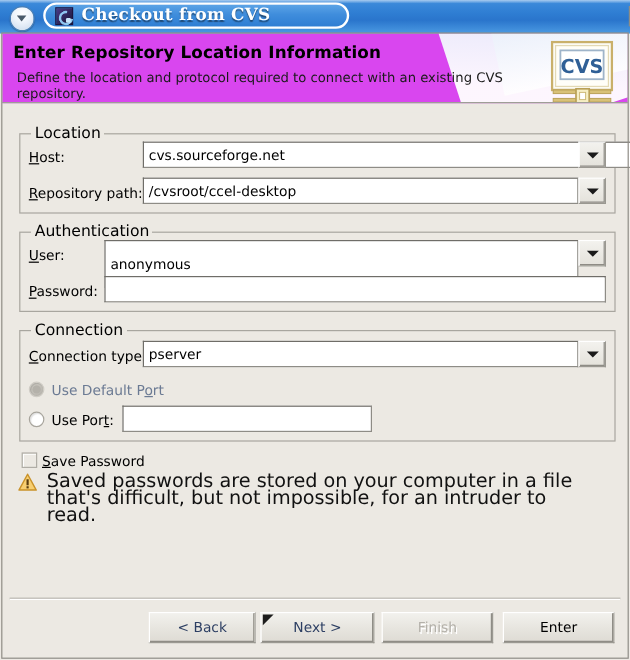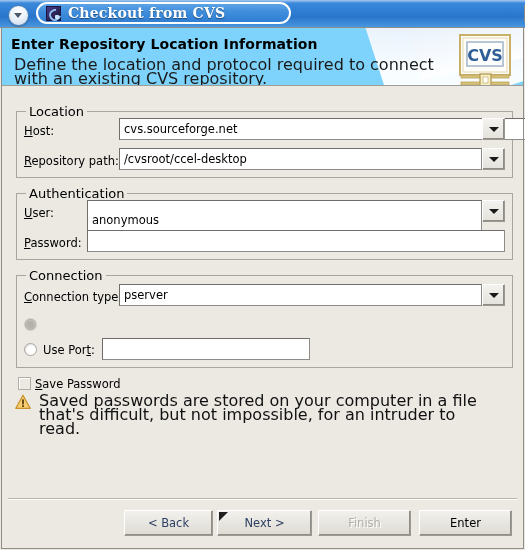--- a/index.html
+++ b/index.html
@@ -141,21 +141,21 @@
     width: 18px; height: 4px;
     background: #c9c7c1;
   }
 
   
   .header {
     position: absolute;
     left: 2px; top: 28px;
     width: 521px;
     height: 58px;
-    background: #7dd3fc;
+    background: #d946ef;
     border-bottom: 1px solid #9e9e97;
     box-sizing: border-box;
     overflow: hidden;
   }
   .header-swoosh {
     position: absolute;
     right: -40px; top: -52px;
     width: 190px; height: 120px;
     background: linear-gradient(200deg, #dfeaf8 0%, #eef4fc 45%, #ffffff 72%);
     transform: rotate(-18deg);
@@ -174,21 +174,21 @@
     left: 9px; top: 8px;
     font-size: 14px;
     font-weight: bold;
     color: #000000;
     letter-spacing: .1px;
   }
   .header-desc {
     position: absolute;
     left: 12px; top: 30px;
     width: 430px;
-    font-size: 16px;
+    font-size: 11px;
     color: #1a1a1a;
     line-height: 14px;
   }
   
   .cvs-logo {
     position: absolute;
     right: 12px; top: 6px;
     width: 52px; height: 54px;
   }
 
@@ -426,20 +426,21 @@
 
     <fieldset class="group" style="left:14px; top:174px; width:495px; height:98px;">
       <legend>Connection</legend>
     </fieldset>
 
     <div class="lbl" style="left:22px; top:196px;"><span class="u">C</span>onnection type:</div>
     <div class="field" style="left:117px; top:190px; width:363px; height:22px;">pserver</div>
     <div class="combo-btn" style="left:480px; top:190px; width:23px; height:22px;"></div>
 
     <div class="radio filled" style="left:22px; top:224px;"></div>
+    <div class="lbl disabled" style="left:41px; top:224px;">Use Default P<span class="u">o</span>rt</div>
 
     <div class="radio" style="left:22px; top:249px;"></div>
     <div class="lbl" style="left:41px; top:249px;">Use Por<span class="u">t</span>:</div>
     <div class="field" style="left:100px; top:244px; width:208px; height:22px;"></div>
 
     <div class="checkbox" style="left:16px; top:283px;"></div>
     <div class="lbl" style="left:33px; top:283px;"><span class="u">S</span>ave Password</div>
 
     <svg class="warn-icon" style="left:13px; top:300px;" viewBox="0 0 16 16">
       <path d="M8 1.2 L15.2 14.4 L0.8 14.4 Z" fill="#f7cf72" stroke="#c9922a" stroke-width="1.2" stroke-linejoin="round"></path>

